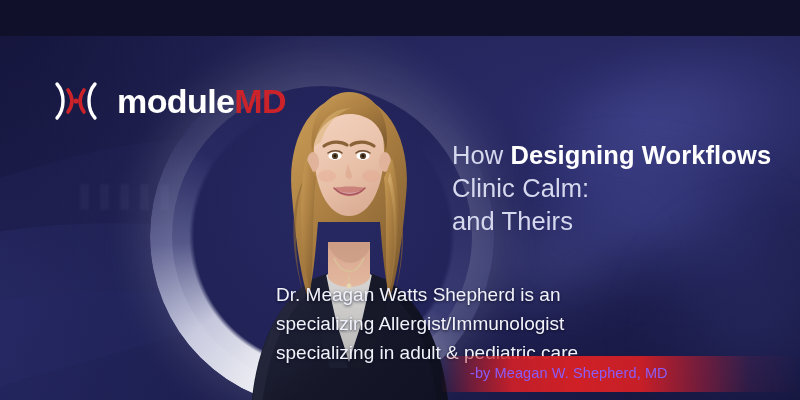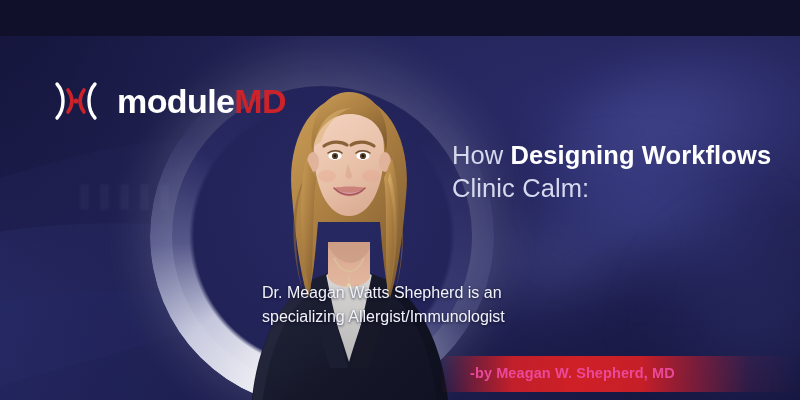--- a/index.html
+++ b/index.html
@@ -174,23 +174,23 @@
     line-height: 1.30;
     font-size: 25.5px;
     letter-spacing: .1px;
   }
   .hl-line { color: #d6d8ee; font-weight: 300; white-space: nowrap; }
   .hl-line .hl-strong { color: #ffffff; font-weight: 700; }
 
   
   .subtitle {
     position: absolute;
-    left: 262px; top: 245px;
+    left: 276px; top: 245px;
     width: 300px;
-    font-size: 16px;
+    font-size: 19px;
     font-weight: 400;
     line-height: 1.52;
     color: #f2f3fa;
     text-shadow: 0 1px 3px rgba(10,10,35,.75);
   }
   .sub-line { white-space: nowrap; }
 
   
   .byline-band {
     position: absolute;
@@ -204,22 +204,22 @@
       #c61f28 56%,
       rgba(170,30,52,.62) 72%,
       rgba(110,32,70,.22) 86%,
       rgba(60,34,86,0) 100%);
     filter: blur(.2px);
   }
   .byline-text {
     position: absolute;
     left: 470px; top: 329px;
     font-size: 14.5px;
-    font-weight: 700;
-    color: #ec4899;
+    font-weight: 400;
+    color: #8b5cf6;
     letter-spacing: .1px;
     white-space: nowrap;
   }
 </style>
 </head>
 <body>
 
 <div id="banner">
 
   <div class="bg-base"></div>
@@ -344,23 +344,25 @@
     <div class="logo-text">
       <span class="m-white">module</span><span class="m-red">MD</span>
     </div>
   </div>
 
   <div class="headline">
     <div class="hl-line">
       <span>How </span><span class="hl-strong">Designing Workflows</span>
     </div>
     <div class="hl-line">Clinic Calm:</div>
+    <div class="hl-line">and Theirs</div>
   </div>
 
   <div class="subtitle">
     <div class="sub-line">Dr. Meagan Watts Shepherd is an</div>
     <div class="sub-line">specializing Allergist/Immunologist</div>
+    <div class="sub-line">specializing in adult &amp; pediatric care.</div>
   </div>
 
   <div class="byline-band"></div>
   <div class="byline-text">-by Meagan W. Shepherd, MD</div>
 
 </div>
 
 </body></html>

